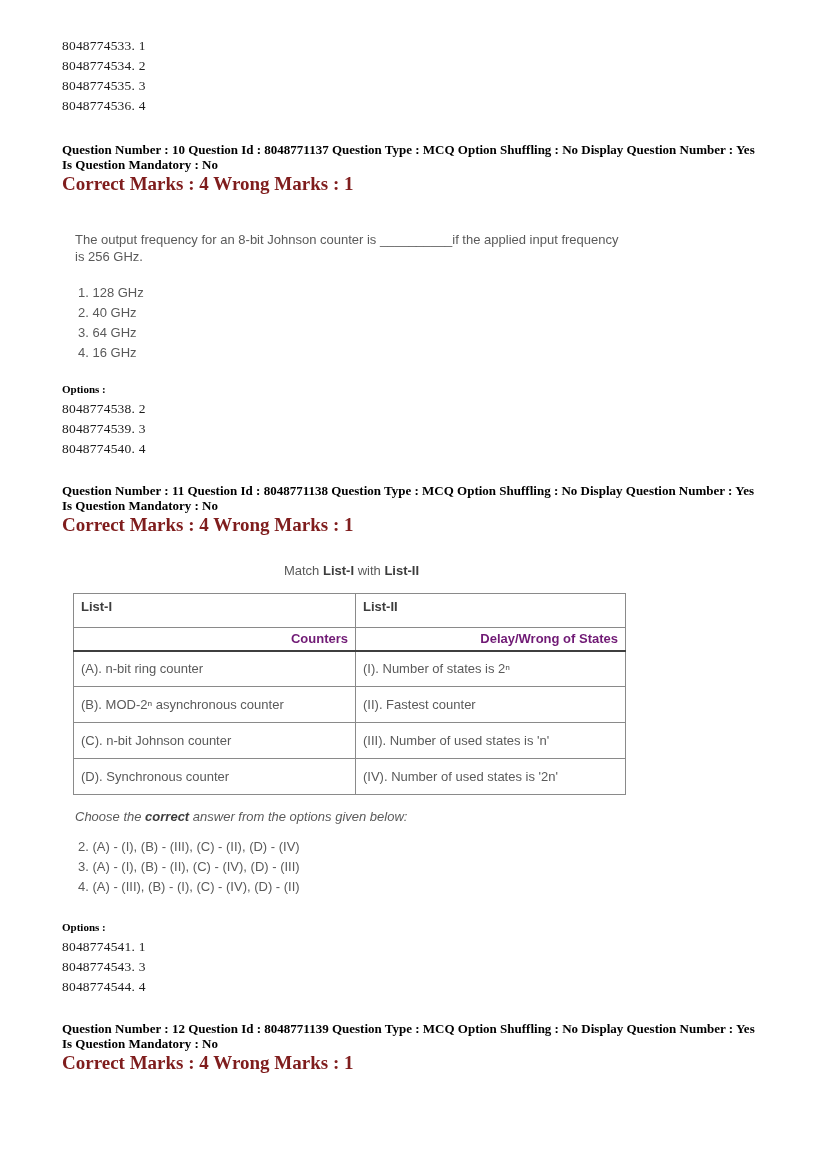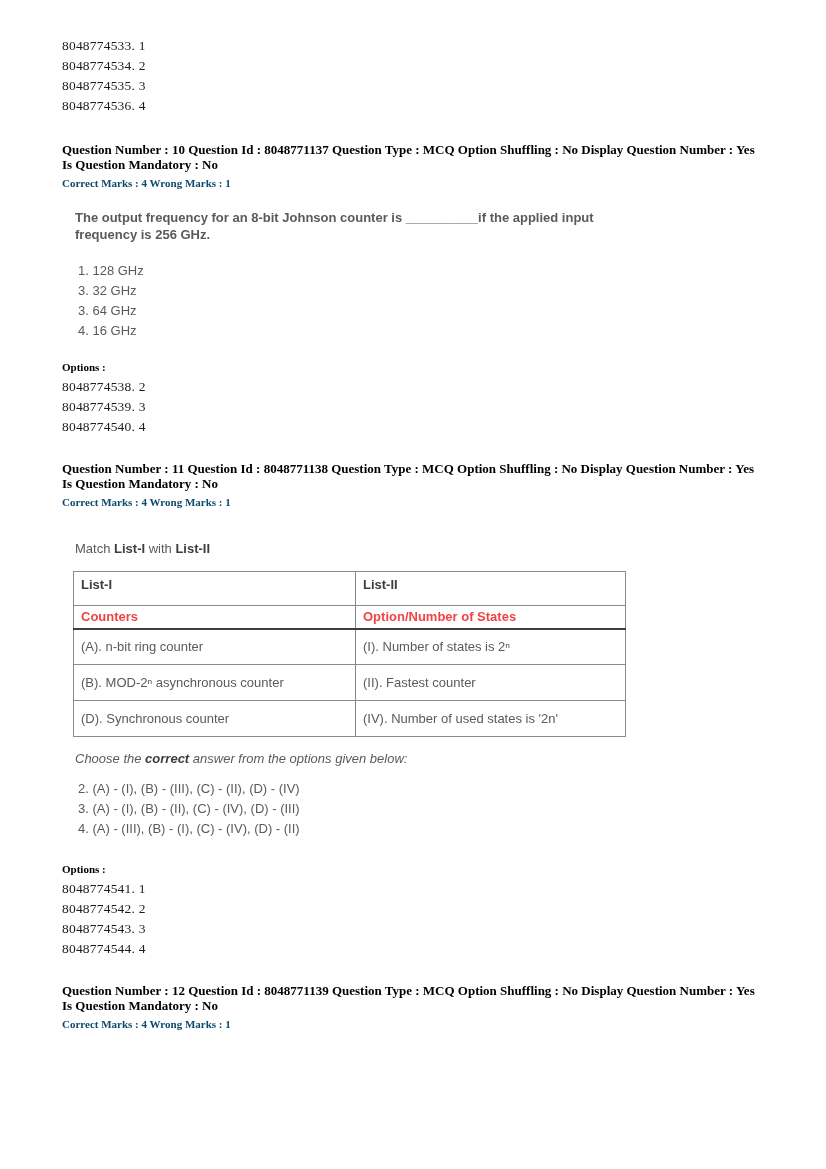--- a/index.html
+++ b/index.html
@@ -15,58 +15,58 @@
   .id-line {
     font-size: 13.5px; line-height: 20px; color: #1c1c1c;
     letter-spacing: 0.2px; white-space: nowrap;
   }
   .meta-block { margin-top: 26px; }
   .meta-line {
     font-weight: bold; font-size: 13px; line-height: 15px; color: #000;
     white-space: nowrap;
   }
   .marks-line {
-    font-weight: bold; font-size: 11px; line-height: 15px; color: #0c4a6e;
+    font-weight: bold; font-size: 19px; line-height: 15px; color: #7f1d1d;
     margin-top: 4px; white-space: nowrap;
   }
   .options-label {
     font-weight: bold; font-size: 11px; line-height: 20px; color: #000;
     margin-top: 16px;
   }
 
   
   .content {
     margin-left: 13px;
     font-family: "Liberation Sans", "DejaVu Sans", sans-serif;
     font-size: 13px; color: #5a5a5a;
   }
-  .question-text { margin-top: 18px; line-height: 17px; font-weight: bold; }
+  .question-text { margin-top: 40px; line-height: 17px; }
   .choices { margin-top: 18px; margin-left: 3px; }
   .choice-line { line-height: 20px; }
-  .match-line { margin-top: 30px; line-height: 17px; }
+  .match-line { margin-top: 30px; line-height: 17px; text-align: center; }
   .choose-line { margin-top: 13px; line-height: 17px; font-style: italic; }
   .bold-seg { font-weight: bold; color: #3d3d3d; }
 
   
   .match-table {
     border-collapse: collapse; margin-top: 14px; margin-left: -2px;
     table-layout: fixed; width: 552px;
     font-family: "Liberation Sans", "DejaVu Sans", sans-serif;
     font-size: 13px; color: #5a5a5a;
   }
   .match-table col.c1 { width: 282px; }
   .match-table col.c2 { width: 270px; }
   .match-table td { border: 1px solid #8a8a8a; padding: 2px 7px; }
   .match-table td.hdr {
     font-weight: bold; color: #3d3d3d; vertical-align: top;
     height: 34px; padding-top: 5px;
   }
   .match-table td.subhdr {
-    font-weight: bold; color: #ef4444; height: 23px;
-    vertical-align: middle; border-bottom: 2px solid #3f3f3f;
+    font-weight: bold; color: #701a75; height: 23px;
+    vertical-align: middle; border-bottom: 2px solid #3f3f3f; text-align: right;
   }
   .match-table td.cell { height: 36px; vertical-align: middle; }
 
   .q11-choices { margin-top: 12px; }
   .q10-options-label, .q11-options-label { margin-top: 20px; }
 </style>
 </head>
 <body>
 
 <div class="page">
@@ -82,21 +82,21 @@
     <div class="meta-block">
       <div class="meta-line">Question Number : 10 Question Id : 8048771137 Question Type : MCQ Option Shuffling : No Display Question Number : Yes</div>
       <div class="meta-line">Is Question Mandatory : No</div>
       <div class="marks-line">Correct Marks : 4 Wrong Marks : 1</div>
     </div>
 
     <div class="content">
       <div class="question-text">The output frequency for an 8-bit Johnson counter is __________if the applied input frequency is 256 GHz.</div>
       <div class="choices">
         <div class="choice-line">1. 128 GHz</div>
-        <div class="choice-line">3. 32 GHz</div>
+        <div class="choice-line">2. 40 GHz</div>
         <div class="choice-line">3. 64 GHz</div>
         <div class="choice-line">4. 16 GHz</div>
       </div>
     </div>
 
     <div class="options-label">Options :</div>
     <div>
       <div class="id-line">8048774538. 2</div>
       <div class="id-line">8048774539. 3</div>
       <div class="id-line">8048774540. 4</div>
@@ -118,50 +118,53 @@
             <col class="c1">
             <col class="c2">
           </colgroup>
         <tbody>
             <tr>
           <td class="hdr">List-I</td>
           <td class="hdr">List-II</td>
         </tr>
         <tr>
           <td class="subhdr">Counters</td>
-          <td class="subhdr">Option/Number of States</td>
+          <td class="subhdr">Delay/Wrong of States</td>
         </tr>
         <tr>
           <td class="cell">(A). n-bit ring counter</td>
           <td class="cell">(I). Number of states is 2ⁿ</td>
         </tr>
         <tr>
           <td class="cell">(B). MOD-2ⁿ asynchronous counter</td>
           <td class="cell">(II). Fastest counter</td>
+        </tr>
+        <tr>
+          <td class="cell">(C). n-bit Johnson counter</td>
+          <td class="cell">(III). Number of used states is 'n'</td>
         </tr>
         <tr>
           <td class="cell">(D). Synchronous counter</td>
           <td class="cell">(IV). Number of used states is '2n'</td>
         </tr>
       </tbody>
         </table>
 
       <div class="choose-line"><span>Choose the </span><span class="bold-seg">correct</span><span> answer from the options given below:</span></div>
 
       <div class="choices q11-choices">
         <div class="choice-line">2. (A) - (I), (B) - (III), (C) - (II), (D) - (IV)</div>
         <div class="choice-line">3. (A) - (I), (B) - (II), (C) - (IV), (D) - (III)</div>
         <div class="choice-line">4. (A) - (III), (B) - (I), (C) - (IV), (D) - (II)</div>
       </div>
     </div>
 
     <div class="options-label q11-options-label">Options :</div>
     <div>
       <div class="id-line">8048774541. 1</div>
-      <div class="id-line">8048774542. 2</div>
       <div class="id-line">8048774543. 3</div>
       <div class="id-line">8048774544. 4</div>
     </div>
   </div>
 
   <div>
     <div class="meta-block" style="margin-top:24px;">
       <div class="meta-line">Question Number : 12 Question Id : 8048771139 Question Type : MCQ Option Shuffling : No Display Question Number : Yes</div>
       <div class="meta-line">Is Question Mandatory : No</div>
       <div class="marks-line">Correct Marks : 4 Wrong Marks : 1</div>

